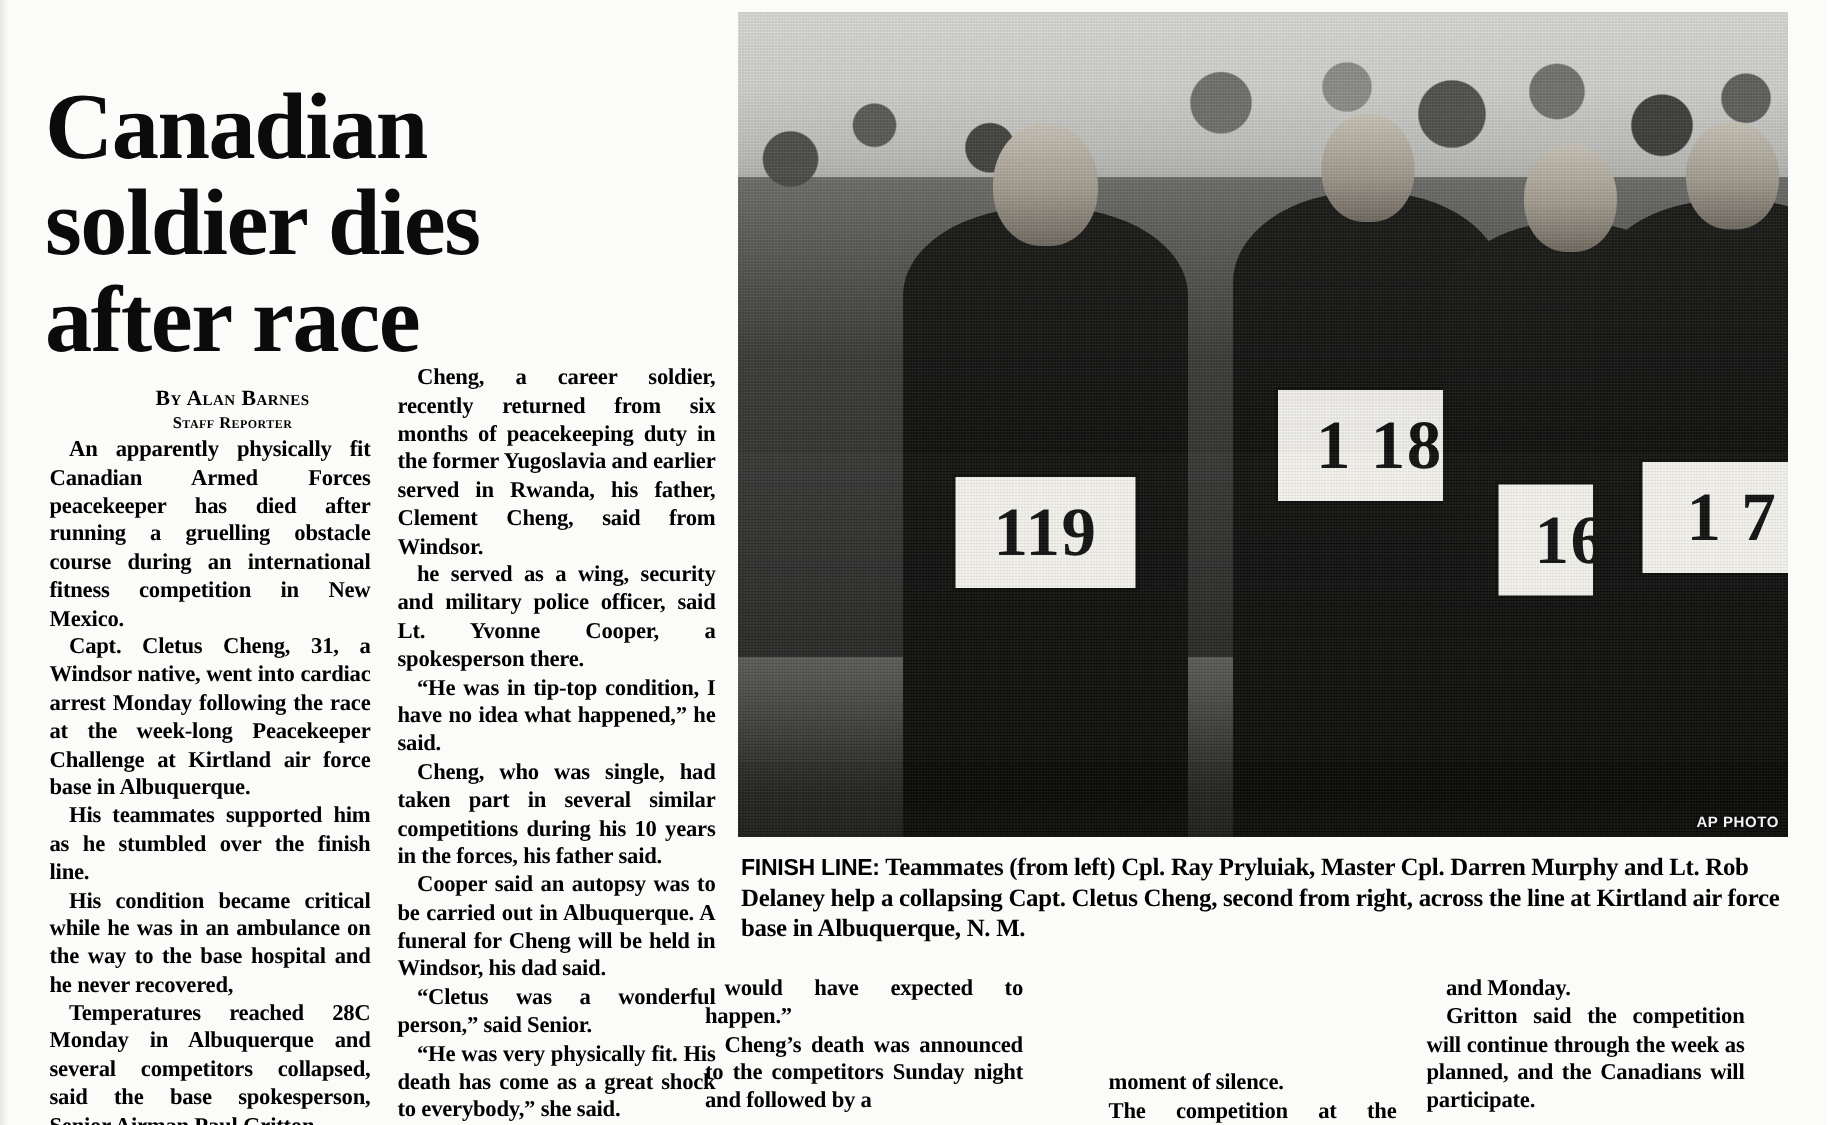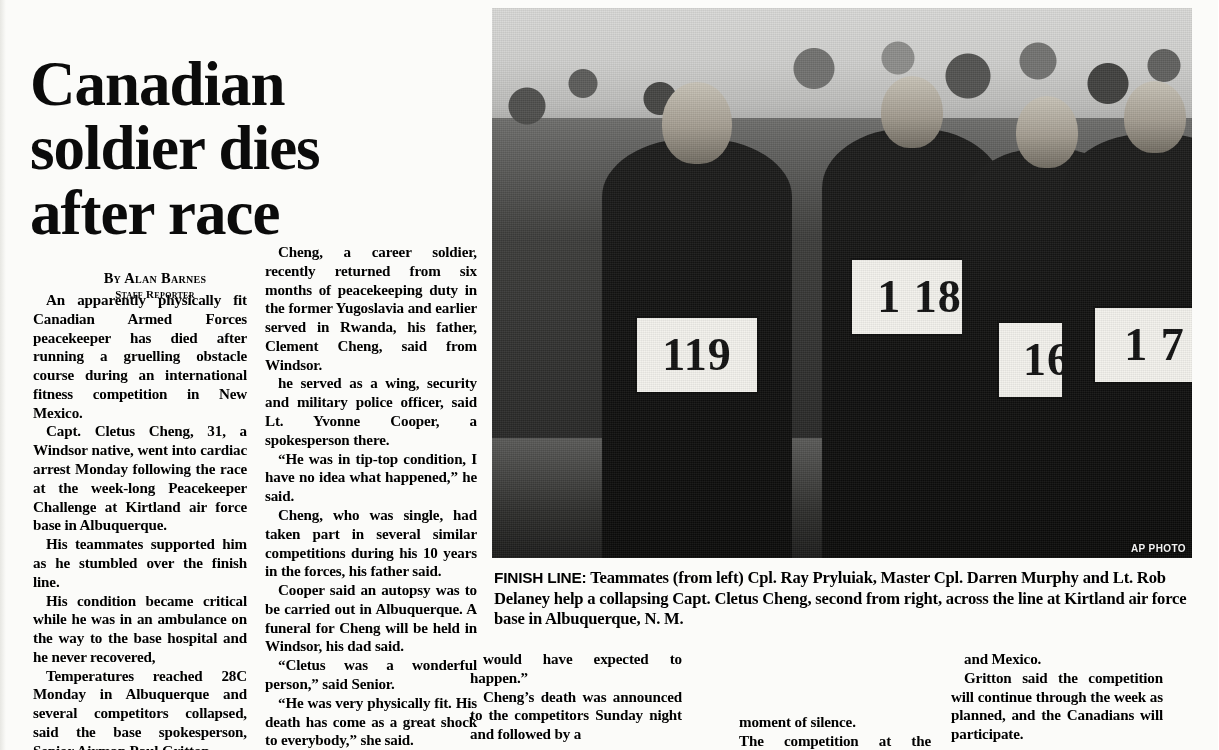--- a/index.html
+++ b/index.html
@@ -39,21 +39,20 @@
     position: absolute;
     left: 60px; top: 258px;
     width: 190px;
     text-align: center;
   }
   .byline .b1 {
     font-size: 14.5px;
     font-weight: bold;
     letter-spacing: 0.3px;
     font-variant: small-caps;
-    margin-top: 12px;
   }
   .byline .b2 {
     font-size: 11px;
     font-weight: bold;
     letter-spacing: 0.3px;
     font-variant: small-caps;
     margin-top: 1px;
   }
 
   
@@ -273,16 +272,16 @@
 
   <div class="col" id="col3">
     <p>would have expected to happen.”</p>
     <p>Cheng’s death was announced to the competitors Sunday night and followed by a</p>
   </div>
   <div class="col" id="col4">
     <p>moment of silence.</p>
     <p>The competition at the Kirkland base involves 14 teams of eight members each, from across the United States, Britain</p>
   </div>
   <div class="col" id="col5">
-    <p>and Mexico.</p>
+    <p>and Monday.</p>
     <p>Gritton said the competition will continue through the week as planned, and the Canadians will participate.</p>
   </div>
 </div>
 
 </body></html>

